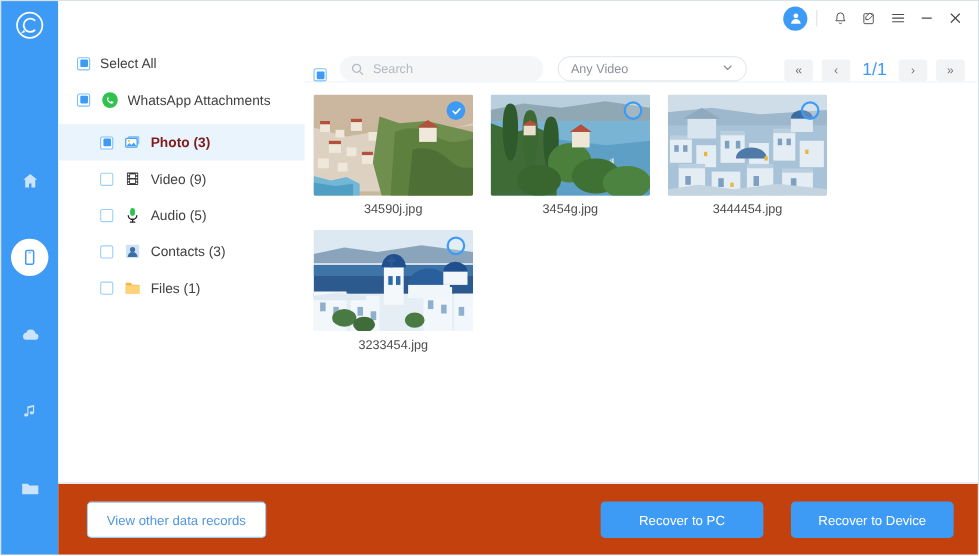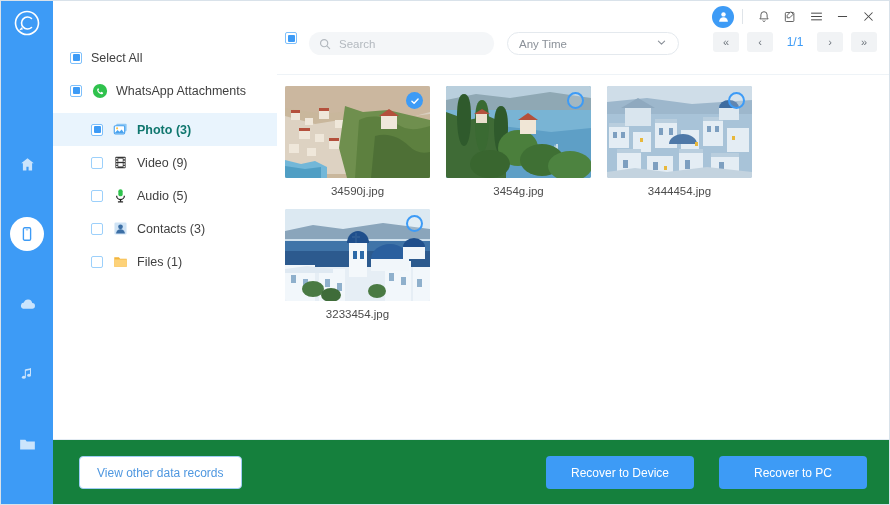--- a/index.html
+++ b/index.html
@@ -34,66 +34,66 @@
         cursor:pointer;color:#4a4a4a;}
   .wbtn svg{display:block;}
 
   
   .sidebar{position:absolute;left:52px;top:31px;width:266px;height:407px;background:#fff;
            border-right:1px solid #e4ecf3;box-sizing:border-box;overflow:hidden;}
   .srow{display:flex;align-items:center;height:33px;padding-left:17px;cursor:pointer;
         font-size:12.5px;color:#414141;box-sizing:border-box;}
   .srow.selectall{margin-top:9px;}
   .srow.child{padding-left:38px;}
-  .srow.active{background:#e9f4fd;color:#0f766e;font-weight:bold;}
+  .srow.active{background:#e9f4fd;color:#7f1d1d;font-weight:bold;}
   .srow .lbl{white-space:nowrap;overflow:hidden;text-overflow:ellipsis;}
   .gap{height:6px;}
 
   
   .cb{width:12px;height:12px;box-sizing:border-box;border:1px solid #7ec0fb;border-radius:2px;
       background:#fff;flex:0 0 auto;margin-right:9px;display:flex;align-items:center;
       justify-content:center;cursor:pointer;}
   .cb.checked:after{content:"";width:7px;height:7px;background:#3d9bf6;border-radius:1px;display:block;}
   .cb.empty{border-color:#9cd0fb;}
 
   .ico{width:17px;height:17px;margin-right:8px;flex:0 0 auto;display:flex;
        align-items:center;justify-content:center;}
   .ico svg{display:block;}
 
   
   .content{position:absolute;left:276px;top:31px;right:0;height:407px;background:#fff;box-sizing:border-box;}
-  .ctoolbar{height:43px;display:flex;align-items:flex-start;padding:0 12px 0 8px;box-sizing:border-box;
+  .ctoolbar{height:43px;display:flex;align-items:flex-end;padding:0 12px 0 8px;box-sizing:border-box;
             border-bottom:1px solid #eef3f7;}
   .searchwrap{display:flex;align-items:center;height:23px;width:185px;background:#f4f6f8;
               border-radius:12px;padding:0 10px;box-sizing:border-box;margin-right:13px;cursor:text;}
   .searchwrap .sico{margin-right:6px;display:flex;}
   .searchwrap input{border:0;outline:0;background:transparent;font-size:11.5px;color:#6b7279;
                     font-family:"Liberation Sans",sans-serif;width:100%;}
   .searchwrap input::placeholder{color:#b3b9bf;}
   .timesel{display:flex;align-items:center;justify-content:space-between;height:23px;width:172px;
            border:1px solid #e4e9ee;border-radius:12px;padding:0 11px;box-sizing:border-box;
            font-size:11.5px;color:#8b9199;cursor:pointer;}
   .pager{margin-left:auto;display:flex;align-items:center;gap:8px;}
   .pbtn{width:26px;height:20px;background:#f1f3f5;border-radius:3px;display:flex;
         align-items:center;justify-content:center;font-size:11px;color:#6f767e;cursor:pointer;
         font-family:"Liberation Sans",sans-serif;}
-  .pinfo{font-size:12px;color:#3d9bf6;min-width:28px;text-align:center;}
+  .pinfo{font-size:16px;color:#3d9bf6;min-width:28px;text-align:center;}
 
   
   .grid{display:flex;flex-wrap:wrap;padding:11px 0 0 8px;box-sizing:border-box;}
   .cell{width:161px;margin:0 0 12px 0;cursor:pointer;}
   .thumb{position:relative;width:145px;height:92px;border-radius:2px;overflow:hidden;}
   .badge{position:absolute;top:6px;right:7px;width:17px;height:17px;border-radius:50%;
          box-sizing:border-box;display:flex;align-items:center;justify-content:center;}
   .badge.on{background:#3d9bf6;}
   .badge.off{border:2px solid #3d9bf6;background:rgba(255,255,255,0.18);}
   .cap{width:145px;text-align:center;font-size:11.5px;color:#4b4b4b;margin-top:7px;}
 
   
-  .footer{position:absolute;left:52px;right:0;top:438px;height:66px;background:#15803d;
+  .footer{position:absolute;left:52px;right:0;top:438px;height:66px;background:#c2410c;
           border-top:1px solid #e4ecf3;box-sizing:border-box;display:flex;align-items:center;
           padding:0 22px 0 26px;}
   .btn-ghost{height:31px;padding:0 17px;border:1px solid #9fcdf5;border-radius:4px;background:#fff;
              color:#4e97e0;font-size:12px;display:flex;align-items:center;cursor:pointer;
              font-family:"Liberation Sans",sans-serif;}
   .btn-primary{height:33px;width:148px;border-radius:4px;background:#3d9bf6;color:#fff;font-size:12px;
                display:flex;align-items:center;justify-content:center;cursor:pointer;
                font-family:"Liberation Sans",sans-serif;}
   .fspacer{margin-left:auto;display:flex;gap:25px;}
 </style>
@@ -303,21 +303,21 @@
         <span class="sico">
           <svg width="12" height="12" viewBox="0 0 14 14">
             <circle cx="6" cy="6" r="4.2" fill="none" stroke="#b3b9bf" stroke-width="1.4"></circle>
             <line x1="9.2" y1="9.2" x2="12.4" y2="12.4" stroke="#b3b9bf" stroke-width="1.4" stroke-linecap="round"></line>
           </svg>
         </span>
         <input type="text" placeholder="Search" style="">
       </div>
 
       <div class="timesel">
-        <span>Any Time</span>
+        <span>Any Video</span>
         <span>
           <svg width="11" height="11" viewBox="0 0 12 12">
               <path d="M2.6 4.4L6 7.8l3.4-3.4" fill="none" stroke="#8b9199" stroke-width="1.2" stroke-linecap="round" stroke-linejoin="round"></path>
             </svg>
         </span>
       </div>
 
       <div class="pager">
         <div class="pbtn">«</div>
         <div class="pbtn">‹</div>
@@ -510,18 +510,18 @@
         </div>
         <div class="cap">3233454.jpg</div>
       </div>
 
     </div>
   </div>
 
   <div class="footer">
     <div class="btn-ghost">View other data records</div>
     <div class="fspacer">
+      <div class="btn-primary">Recover to PC</div>
       <div class="btn-primary">Recover to Device</div>
-      <div class="btn-primary">Recover to PC</div>
     </div>
   </div>
 
 </div>
 
 </body></html>

